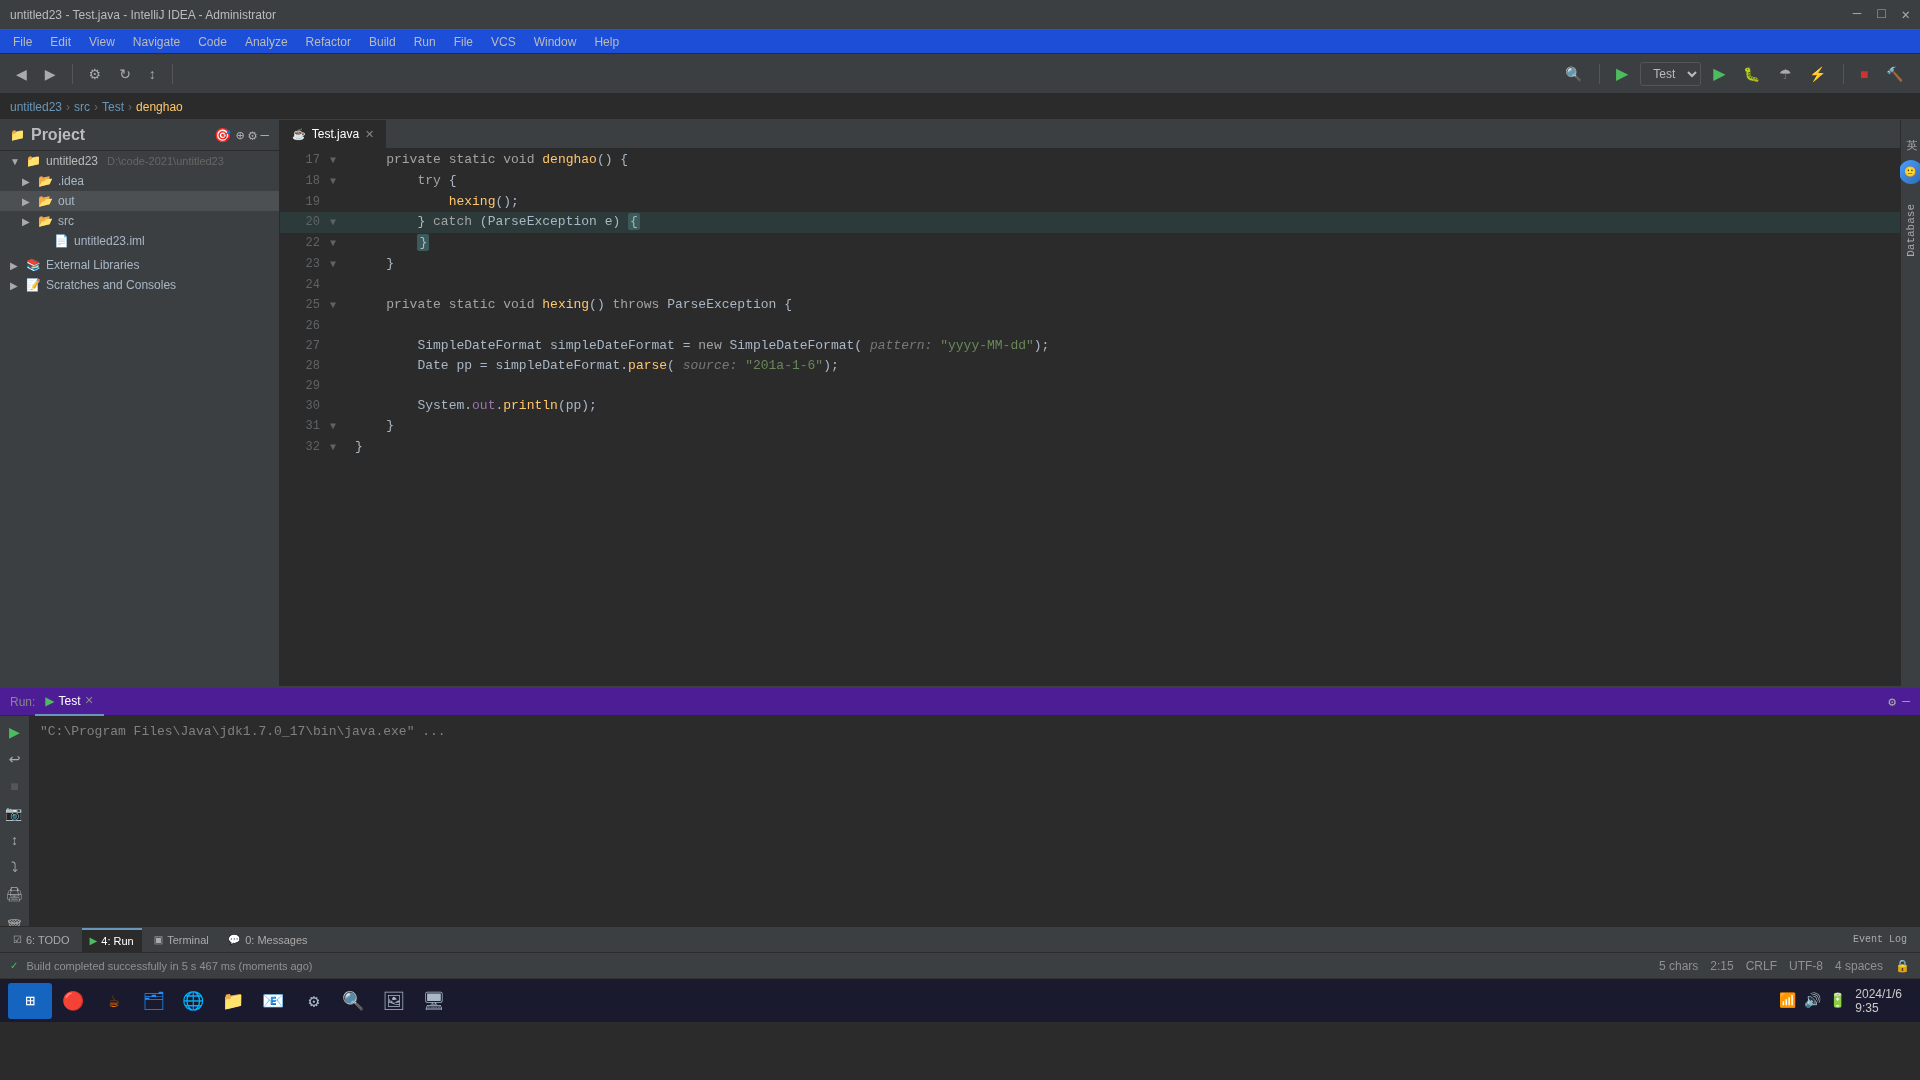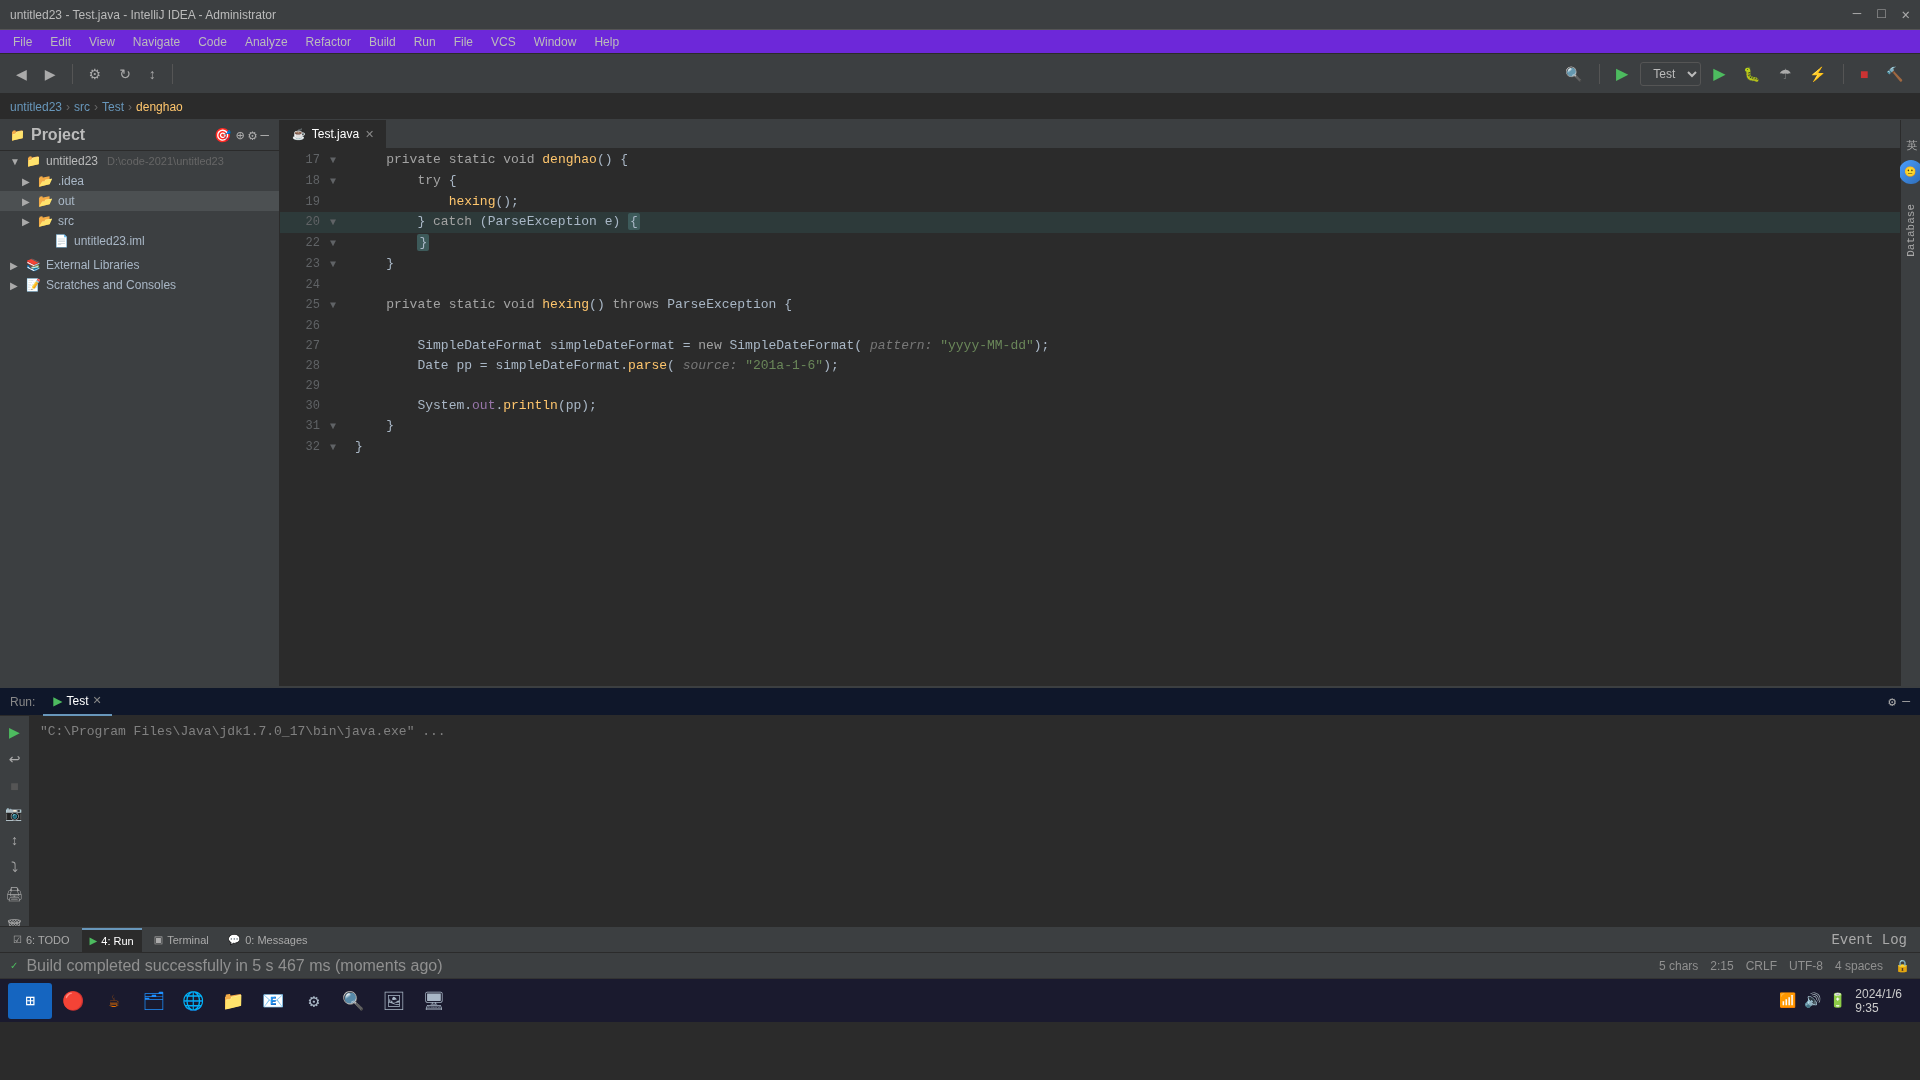--- a/index.html
+++ b/index.html
@@ -13,21 +13,21 @@
       align-items: center;
       justify-content: space-between;
       padding: 0 10px;
       border-bottom: 1px solid #555;
     }
     #title-bar .window-controls { display: flex; gap: 8px; }
     #title-bar .window-controls span { color: #aaa; cursor: pointer; font-size: 14px; }
 
     
     #menu-bar {
-      background: #6d28d9;
+      background: #1d4ed8;
       height: 24px;
       display: flex;
       align-items: center;
       padding: 0 5px;
       border-bottom: 1px solid #2b2b2b;
       gap: 2px;
     }
     #menu-bar .menu-item {
       color: #bbb;
       font-size: 12px;
@@ -200,27 +200,27 @@
 
     
     #run-panel {
       height: 240px;
       background: #2b2b2b;
       border-top: 2px solid #3c3f41;
       display: flex;
       flex-direction: column;
     }
     #run-panel-header {
-      background: #0f172a;
+      background: #4c1d95;
       height: 28px;
       display: flex;
       align-items: center;
       padding: 0 10px;
       border-bottom: 1px solid #2b2b2b;
-      gap: 8px;
+      gap: 0;
     }
     #run-panel-header .run-label {
       font-size: 12px;
       font-family: Arial, sans-serif;
       color: #888;
     }
     .run-tab {
       background: none;
       padding: 4px 10px;
       font-size: 12px;
@@ -640,27 +640,27 @@
   </div>
   <div class="bottom-tab">
     <span style="font-size:10px;">▣</span>
     <span>Terminal</span>
   </div>
   <div class="bottom-tab">
     <span style="font-size:10px;">💬</span>
     <span>0: Messages</span>
   </div>
   <div style="flex:1;"></div>
-  <span style="font-size:14px;color:#aaa;cursor:pointer;padding:0 8px;">Event Log</span>
+  <span style="font-size:10px;color:#aaa;cursor:pointer;padding:0 8px;">Event Log</span>
 </div>
 
 <div id="status-bar">
   <div class="status-left">
     <span style="color:#4dbb5f;font-size:10px;">✓</span>
-    <span style="font-size:16px;">Build completed successfully in 5 s 467 ms (moments ago)</span>
+    <span style="font-size:11px;">Build completed successfully in 5 s 467 ms (moments ago)</span>
   </div>
   <div class="status-right">
     <span>5 chars</span>
     <span style="cursor:pointer;">2:15</span>
     <span style="cursor:pointer;">CRLF</span>
     <span style="cursor:pointer;">UTF-8</span>
     <span style="cursor:pointer;">4 spaces</span>
     <span>🔒</span>
   </div>
 </div>

